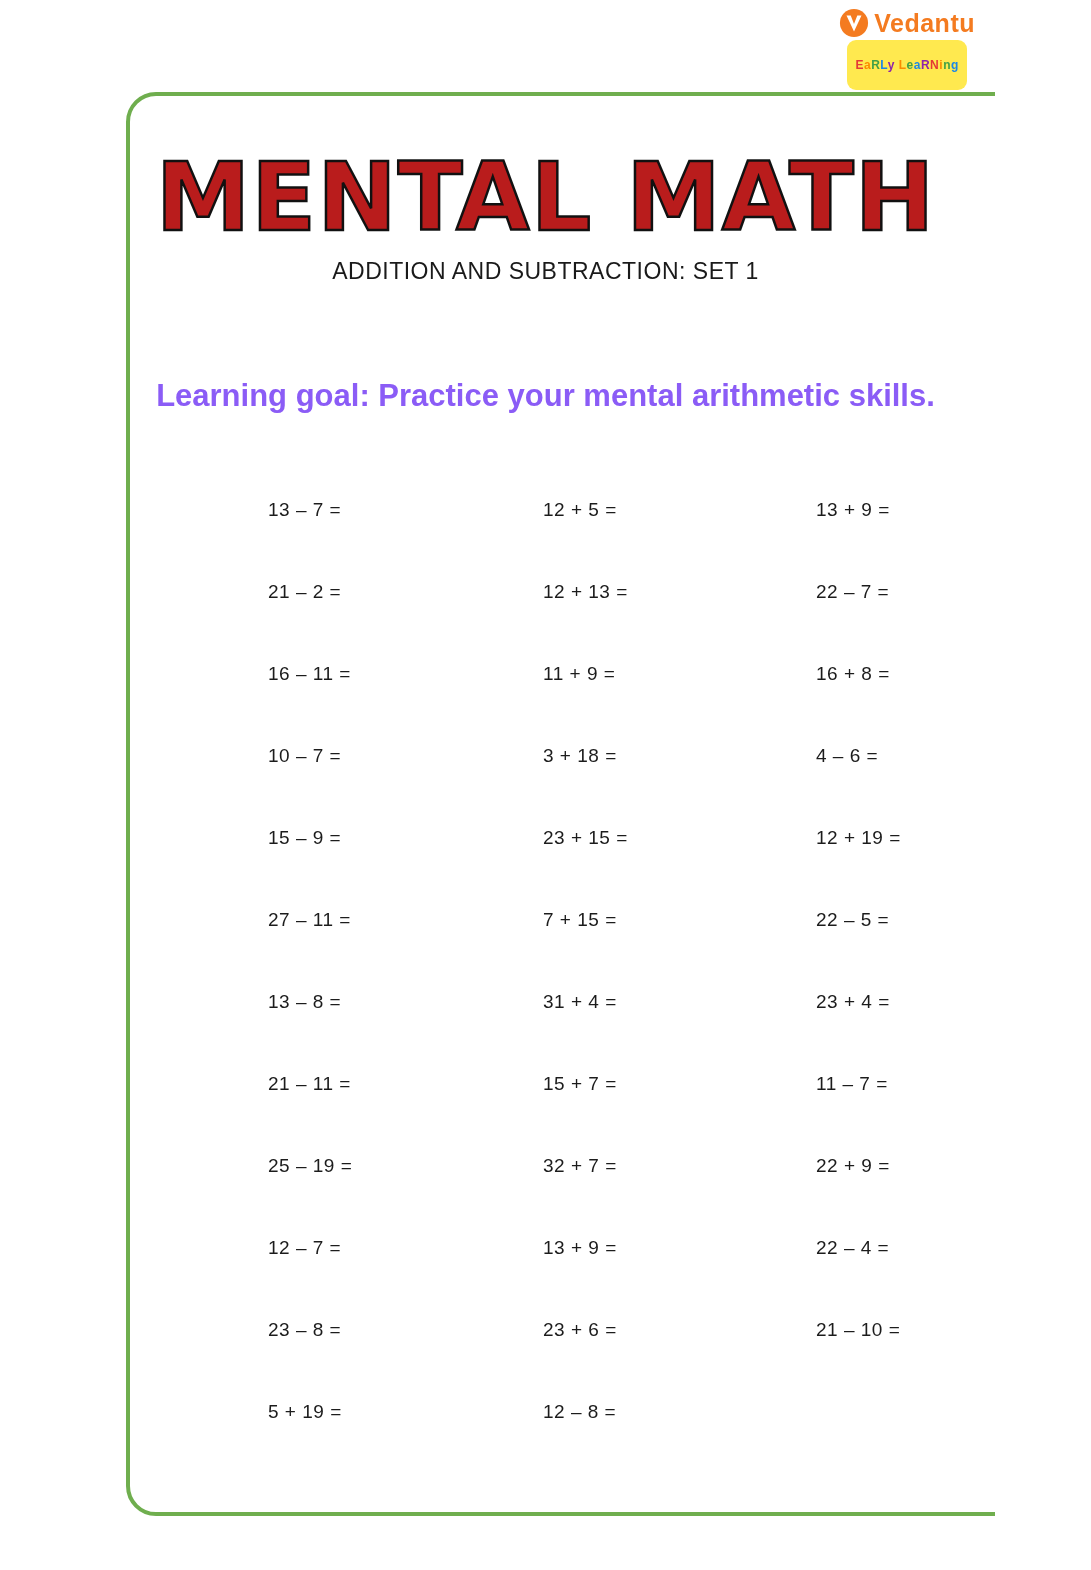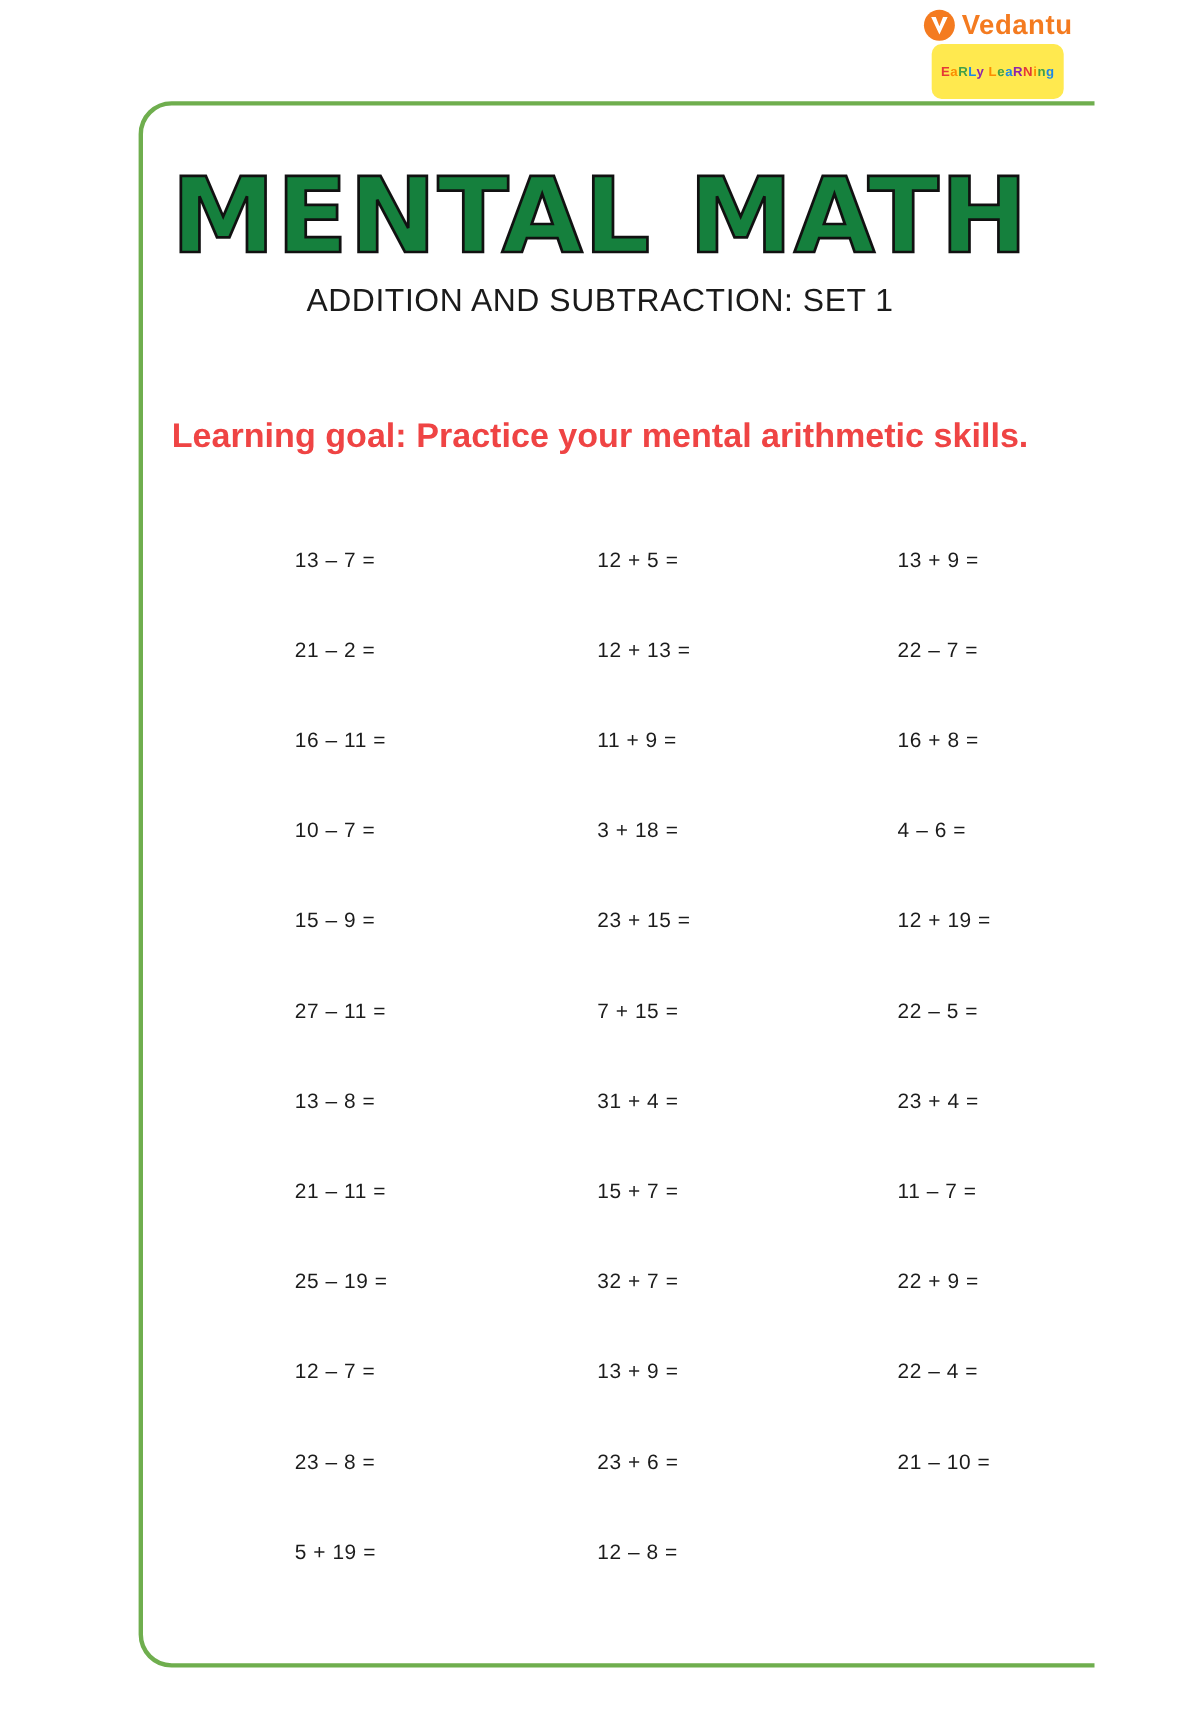--- a/index.html
+++ b/index.html
@@ -56,44 +56,44 @@
 
   
   .title {
     position: absolute;
     top: 142px;
     left: 0;
     width: 100%;
     text-align: center;
     font-size: 95px;
     font-weight: 800;
-    color: #15803d;
+    color: #b91c1c;
     letter-spacing: 1px;
     -webkit-text-stroke: 2.5px #111111;
     font-family: "DejaVu Sans", "Liberation Sans", sans-serif;
   }
   .subtitle {
     position: absolute;
     top: 258px;
     left: 0;
     width: 100%;
     text-align: center;
-    font-size: 29px;
+    font-size: 23px;
     color: #1a1a1a;
     letter-spacing: 0.5px;
   }
   .goal {
     position: absolute;
     top: 378px;
     left: 0;
     width: 100%;
     text-align: center;
     font-size: 31px;
     font-weight: 700;
-    color: #ef4444;
+    color: #8b5cf6;
   }
 
   
   .problems {
     position: absolute;
     left: 172px;
     top: 469px;
     display: grid;
     grid-template-columns: 275px 273px auto;
     grid-auto-rows: 82px;

